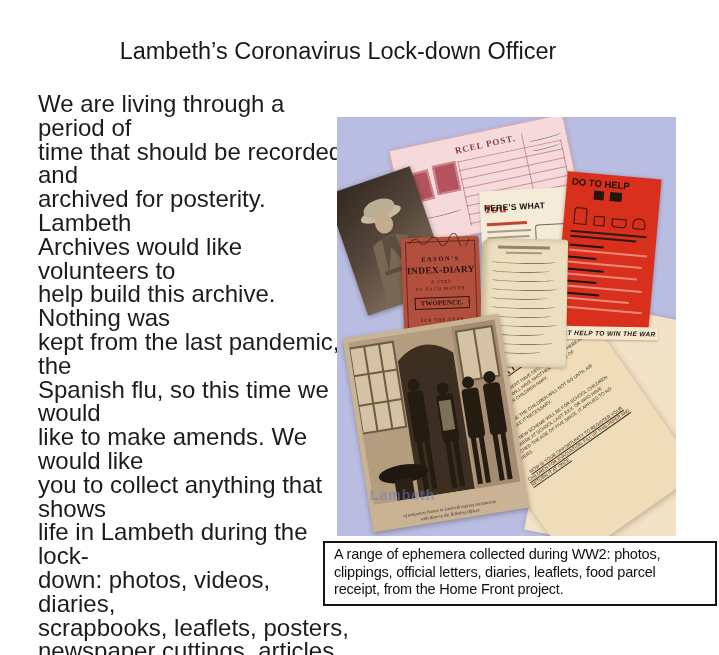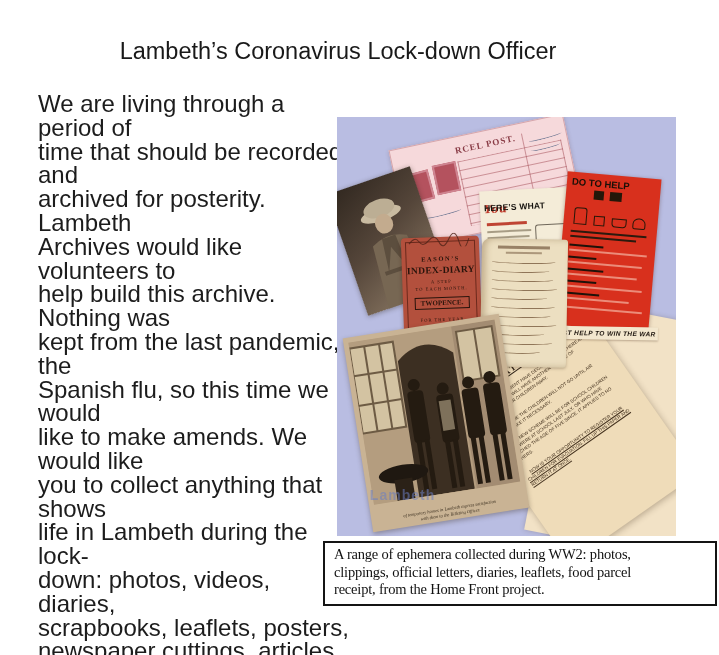--- a/index.html
+++ b/index.html
@@ -138,21 +138,21 @@
   .ev-head{left:14px;top:12px;font-family:"Liberation Serif",serif;font-weight:bold;
            font-size:9px;letter-spacing:2px;text-decoration:underline;color:#33261a;}
   .ev-para{position:absolute;left:14px;width:132px;font-size:4.6px;line-height:6px;
            color:#44321f;text-indent:6px;}
   .ev-para.p1{top:30px;} .ev-para.p2{top:58px;} .ev-para.p3{top:76px;}
   .ev-para.p4{top:110px;text-decoration:underline;}
 
   
   .caption-box{position:absolute;left:323px;top:541px;width:372px;
                border:2px solid #141414;padding:3px 9px 5px;background:#ffffff;
-               font-family:Liberation Serif, serif;font-size:14.5px;line-height:17.5px;
+               font-family:Liberation Sans, sans-serif;font-size:14.5px;line-height:17.5px;
                letter-spacing:-0.2px;white-space:pre-line;color:#111111;}
 </style>
 </head>
 <body>
 
 <div class="title">Lambeth’s Coronavirus Lock-down Officer</div>
 
 <div class="intro">We are living through a period of
 time that should be recorded and
 archived for posterity. Lambeth

